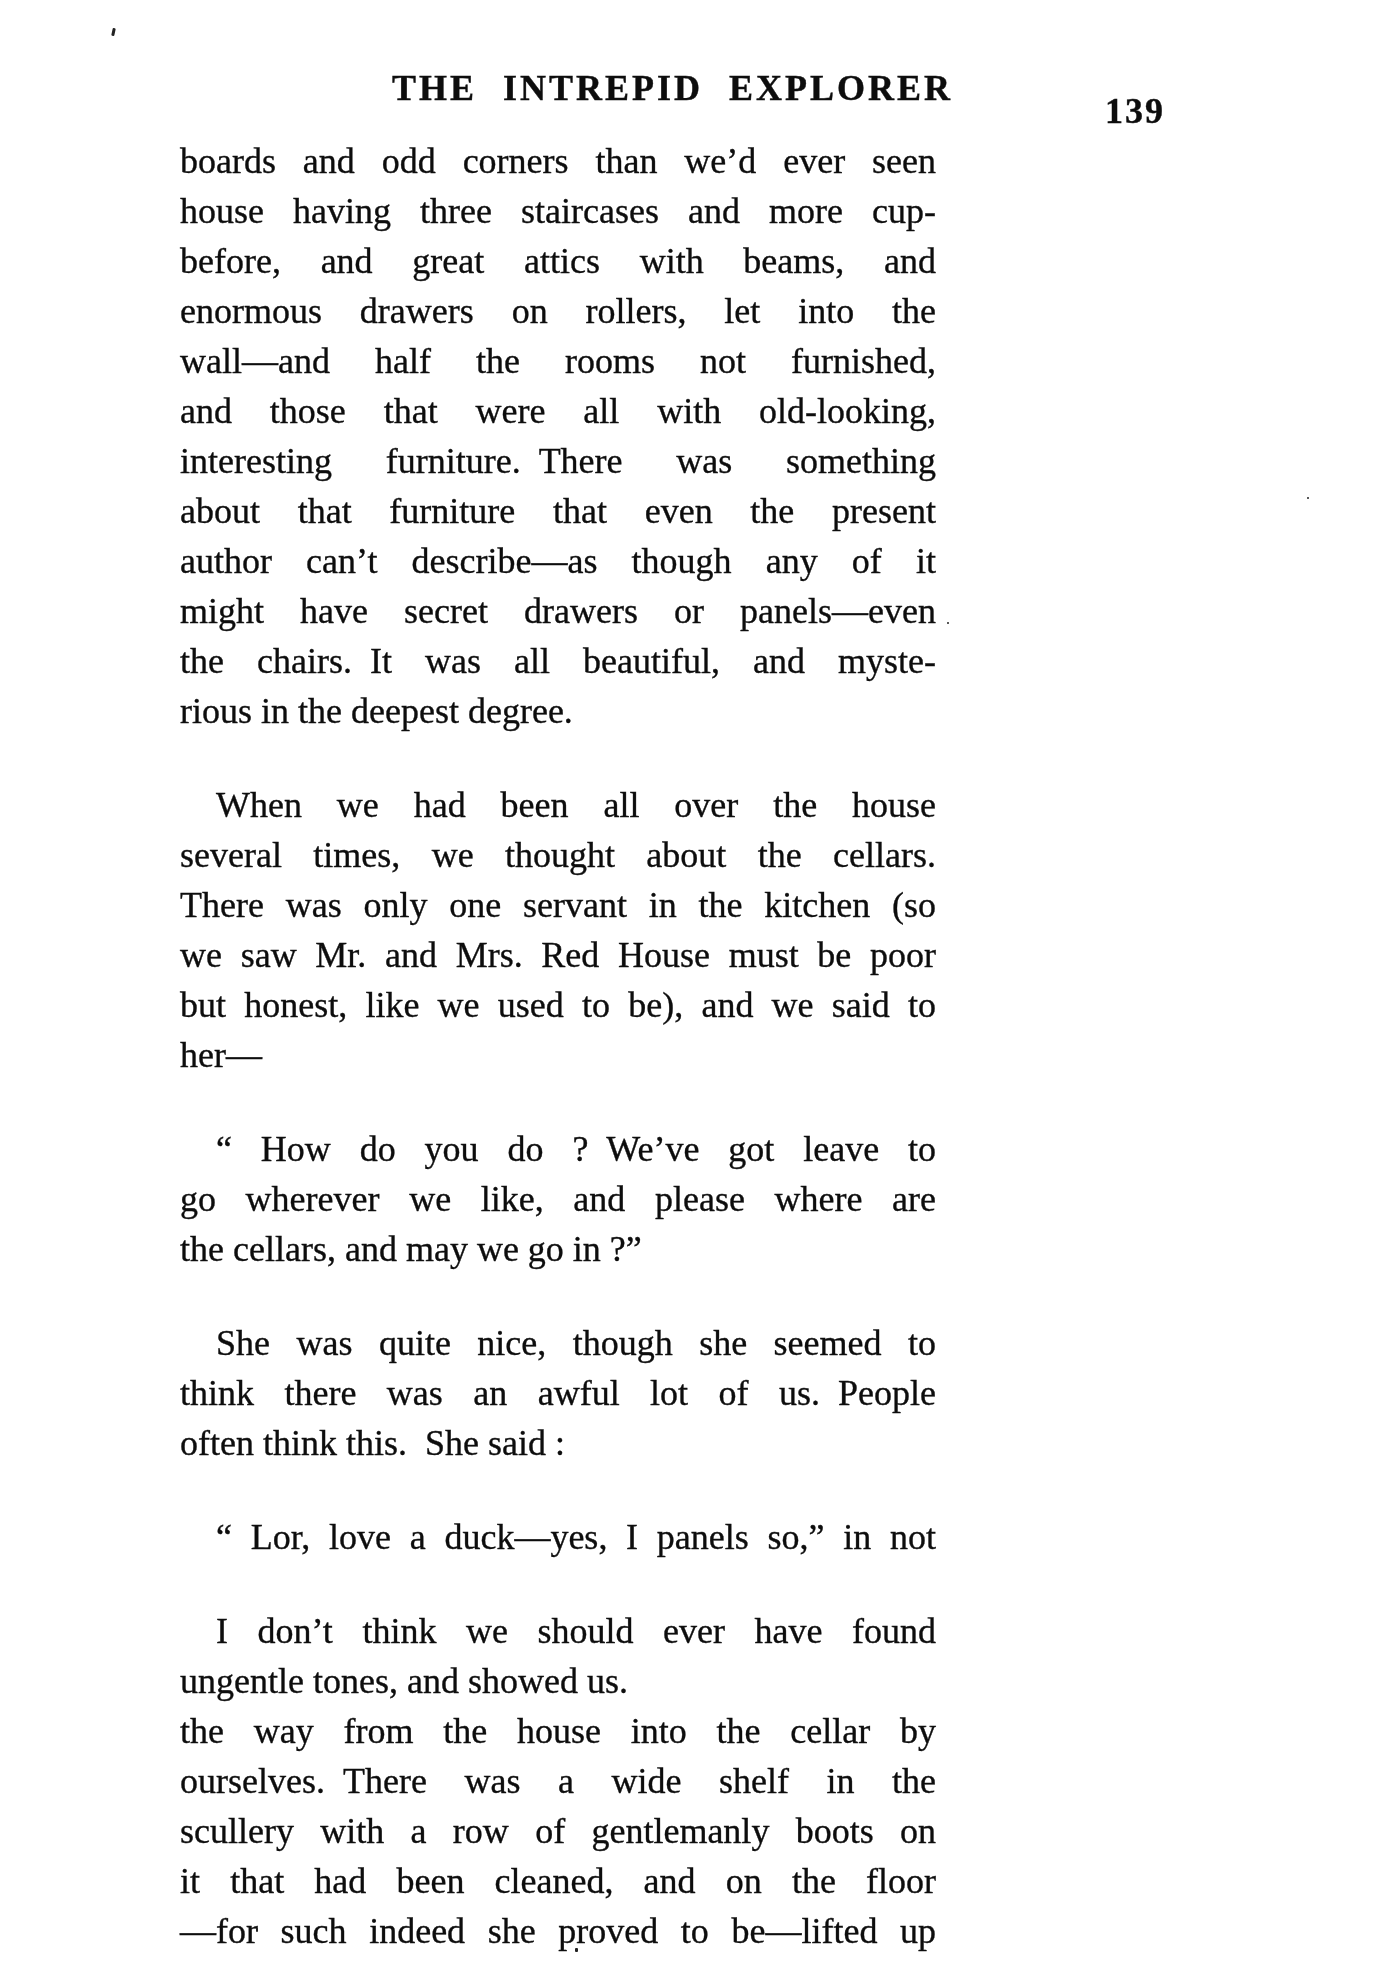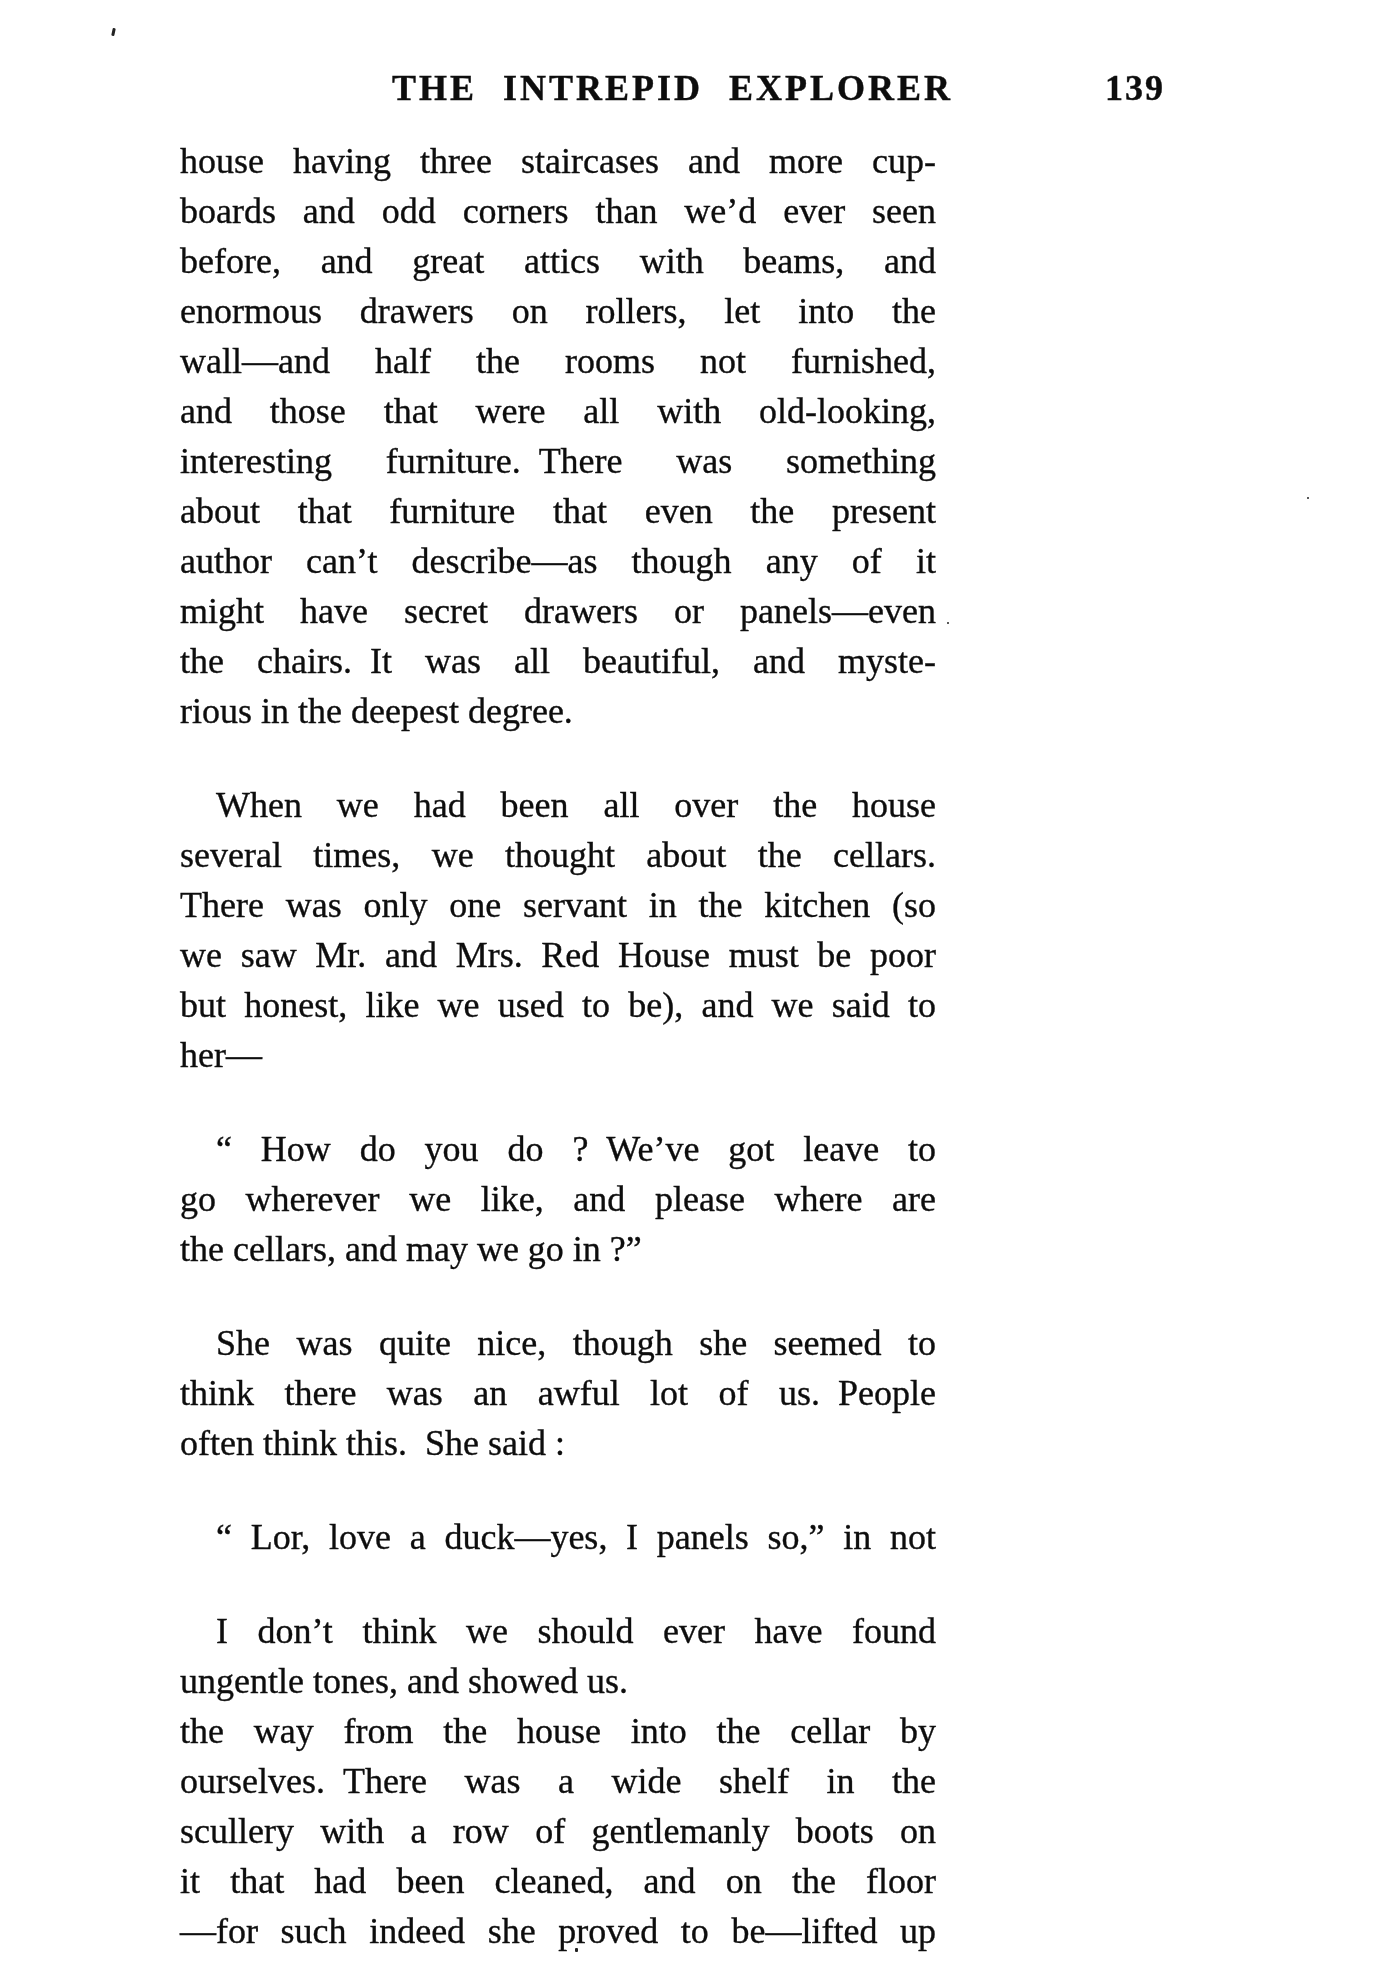--- a/index.html
+++ b/index.html
@@ -35,20 +35,21 @@
     letter-spacing: 3px;
     word-spacing: 14px;
     white-space: nowrap;
   }
   .running-header .pagenum {
     position: absolute;
     left: 1095px;
     width: 70px;
     text-align: right;
     letter-spacing: 2px;
+    margin-top: 23px;
   }
   .text-block {
     position: absolute;
     left: 180px;
     top: 136px;
     width: 756px;
     font-size: 36px;
     -webkit-text-stroke: 0.35px #111;
   }
   .line {
@@ -80,22 +81,22 @@
 <body>
 
 <div class="page">
 
   <div class="running-header">
     <span class="title">THE INTREPID EXPLORER</span>
     <span class="pagenum">139</span>
   </div>
 
   <div class="text-block">
+      <div class="line">boards and odd corners than we’d ever seen</div>
       <div class="line">house having three staircases and more cup-</div>
-      <div class="line">boards and odd corners than we’d ever seen</div>
       <div class="line">before, and great attics with beams, and</div>
       <div class="line">enormous drawers on rollers, let into the</div>
       <div class="line">wall—and half the rooms not furnished,</div>
       <div class="line">and those that were all with old-looking,</div>
       <div class="line">interesting furniture. There was something</div>
       <div class="line">about that furniture that even the present</div>
       <div class="line">author can’t describe—as though any of it</div>
       <div class="line">might have secret drawers or panels—even</div>
       <div class="line">the chairs. It was all beautiful, and myste-</div>
       <div class="line para-end">rious in the deepest degree.</div>

